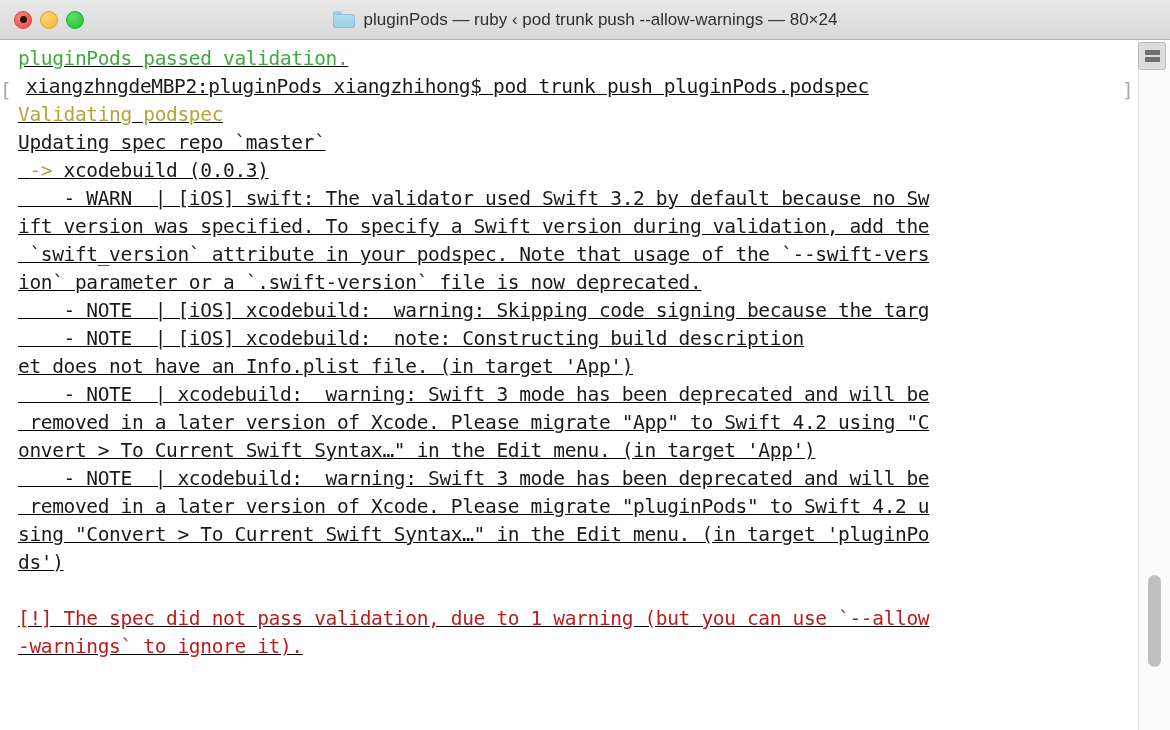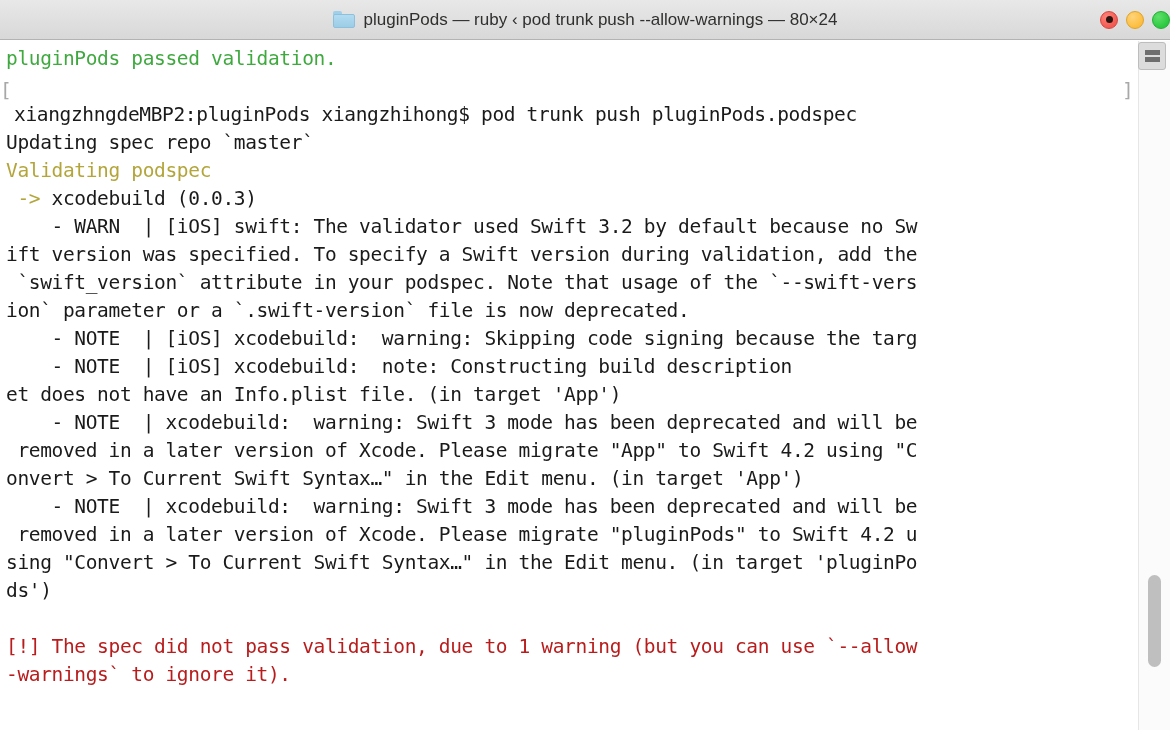--- a/index.html
+++ b/index.html
@@ -24,21 +24,20 @@
 
   
   .titlebar {
     position: relative;
     height: 40px;
     background: linear-gradient(to bottom, #e8e8e8 0%, #d8d8d8 100%);
     border-bottom: 1px solid #b3b3b3;
     display: flex;
     align-items: center;
     box-sizing: border-box;
-    justify-content: flex-end;
   }
   .traffic {
     display: flex;
     align-items: center;
     gap: 8px;
     padding-left: 14px;
   }
   .light {
     width: 18px;
     height: 18px;
@@ -165,23 +164,24 @@
     left: 9px;
     top: 505px;
     width: 13px;
     height: 92px;
     background: #bfbfbf;
     border-radius: 7px;
   }
 
   .lines {
     position: absolute;
-    left: 6px;
+    left: 18px;
     top: 4px;
     width: 1128px;
+    text-decoration: underline;
   }
   .line {
     height: 28px;
     line-height: 28px;
     font-family: "DejaVu Sans Mono", monospace;
     font-size: 19.5px;
     letter-spacing: -0.35px;
     color: #1a1a1a;
     white-space: pre;
   }
@@ -243,23 +243,23 @@
     <div class="term-scroll-gutter"></div>
     <div class="scrollbar-track">
       <div class="scrollbar-thumb"></div>
     </div>
 
     <div class="bracket-left">[</div>
     <div class="bracket-right">]</div>
 
     <div class="lines">
         <div class="line c-green">pluginPods passed validation.</div>
-        <div class="line c-black" style="padding-left: 8px; margin-top: 28px;">xiangzhngdeMBP2:pluginPods xiangzhihong$ pod trunk push pluginPods.podspec</div>
+        <div class="line c-black" style="padding-left: 8px;">xiangzhngdeMBP2:pluginPods xiangzhihong$ pod trunk push pluginPods.podspec</div>
+        <div class="line c-yellow">Validating podspec</div>
         <div class="line c-black">Updating spec repo `master`</div>
-        <div class="line c-yellow">Validating podspec</div>
         <div class="line c-black"><span class="c-black"> </span><span class="c-yellow">-&gt;</span><span class="c-black"> xcodebuild (0.0.3)</span></div>
         <div class="line c-black">    - WARN  | [iOS] swift: The validator used Swift 3.2 by default because no Sw</div>
         <div class="line c-black">ift version was specified. To specify a Swift version during validation, add the</div>
         <div class="line c-black"> `swift_version` attribute in your podspec. Note that usage of the `--swift-vers</div>
         <div class="line c-black">ion` parameter or a `.swift-version` file is now deprecated.</div>
         <div class="line c-black">    - NOTE  | [iOS] xcodebuild:  warning: Skipping code signing because the targ</div>
         <div class="line c-black">    - NOTE  | [iOS] xcodebuild:  note: Constructing build description</div>
         <div class="line c-black">et does not have an Info.plist file. (in target 'App')</div>
         <div class="line c-black">    - NOTE  | xcodebuild:  warning: Swift 3 mode has been deprecated and will be</div>
         <div class="line c-black"> removed in a later version of Xcode. Please migrate "App" to Swift 4.2 using "C</div>

